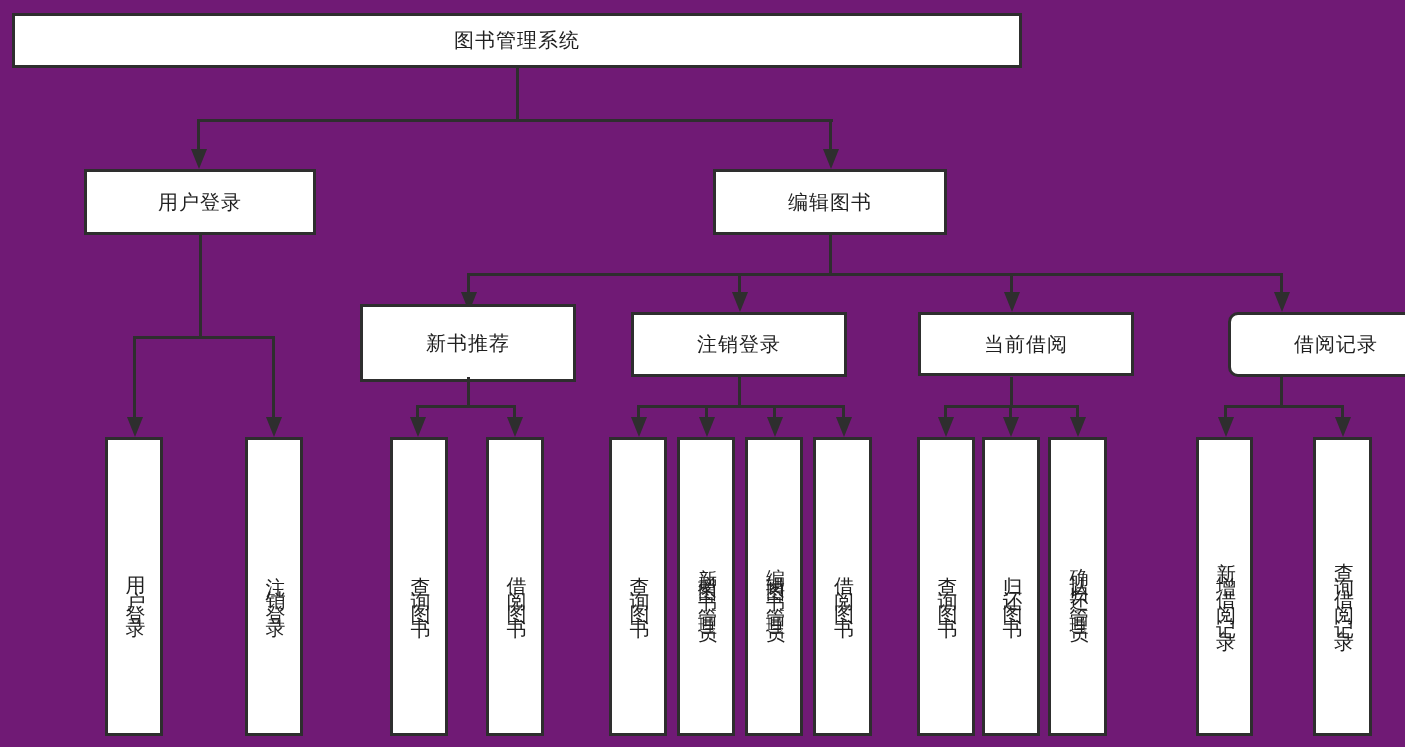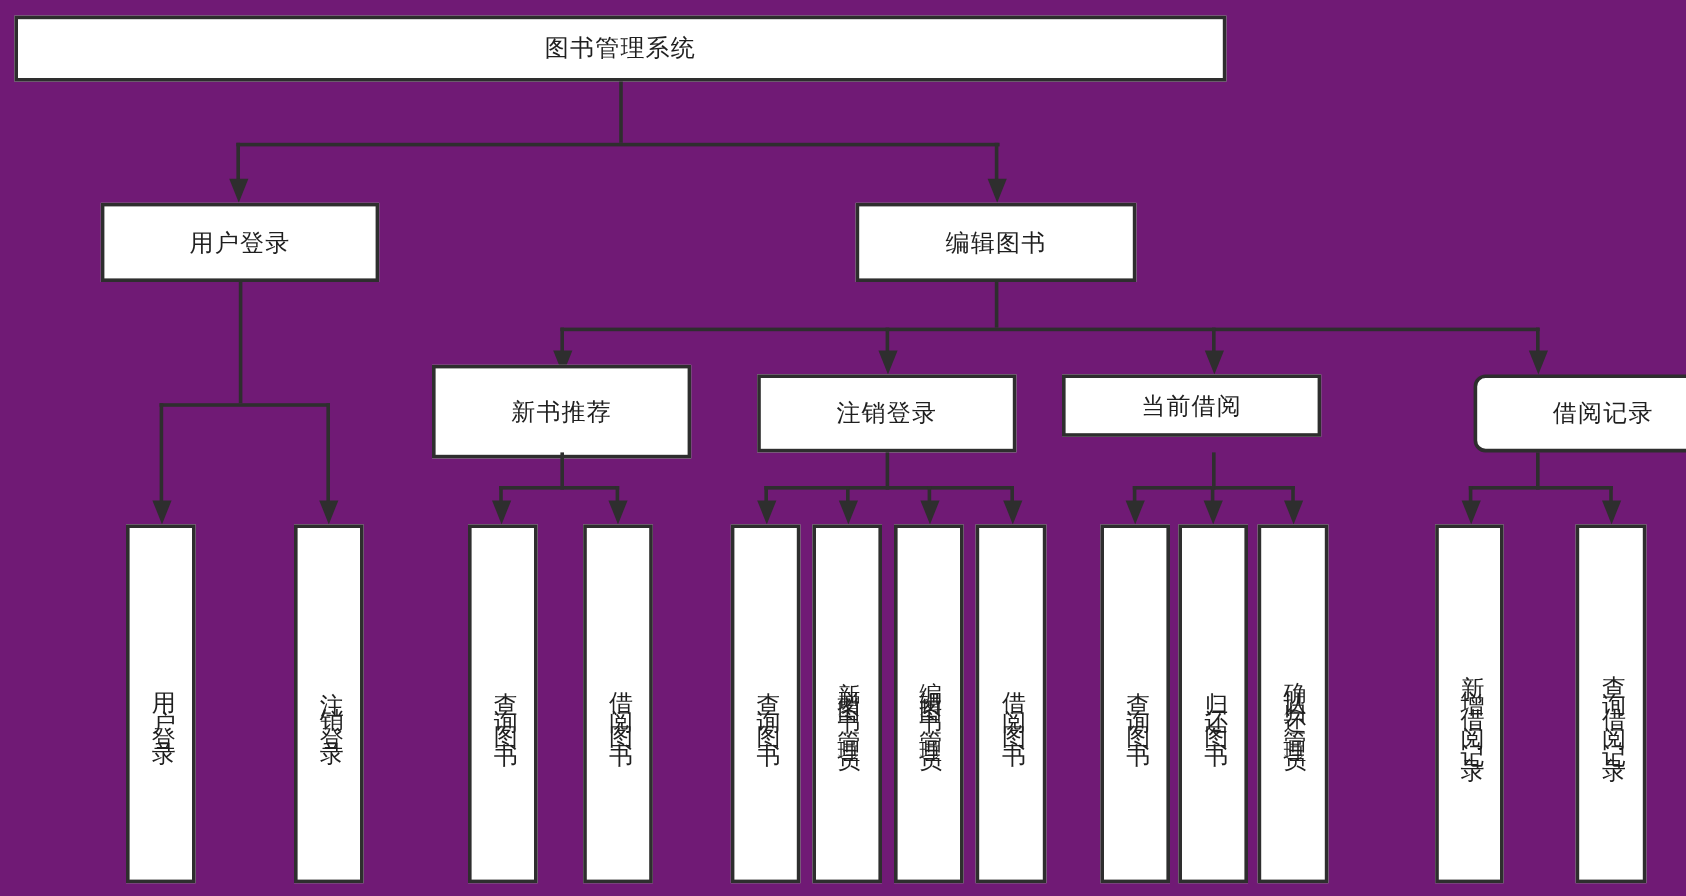--- a/index.html
+++ b/index.html
@@ -93,21 +93,21 @@
   <div class="arrow" style="left:1004px;top:292px;"></div>
   <div class="vline" style="left:1280px;top:273px;height:22px;"></div>
   <div class="arrow" style="left:1274px;top:292px;"></div>
 
   <div class="box" style="left:360px;top:304px;width:216px;height:78px;">
     <span>新书推荐</span>
   </div>
   <div class="box" style="left:631px;top:312px;width:216px;height:65px;">
     <span>注销登录</span>
   </div>
-  <div class="box" style="left:885px;top:312px;width:216px;height:52px;">
+  <div class="box" style="left:918px;top:312px;width:216px;height:64px;">
     <span>当前借阅</span>
   </div>
   <div class="box" style="left:1228px;top:312px;width:216px;height:65px;border-radius:10px;">
     <span>借阅记录</span>
   </div>
 
   <div class="vline" style="left:467px;top:377px;height:31px;"></div>
   <div class="hline" style="left:416px;top:405px;width:100px;"></div>
   <div class="vline" style="left:416px;top:405px;height:14px;"></div>
   <div class="arrow" style="left:410px;top:417px;"></div>

